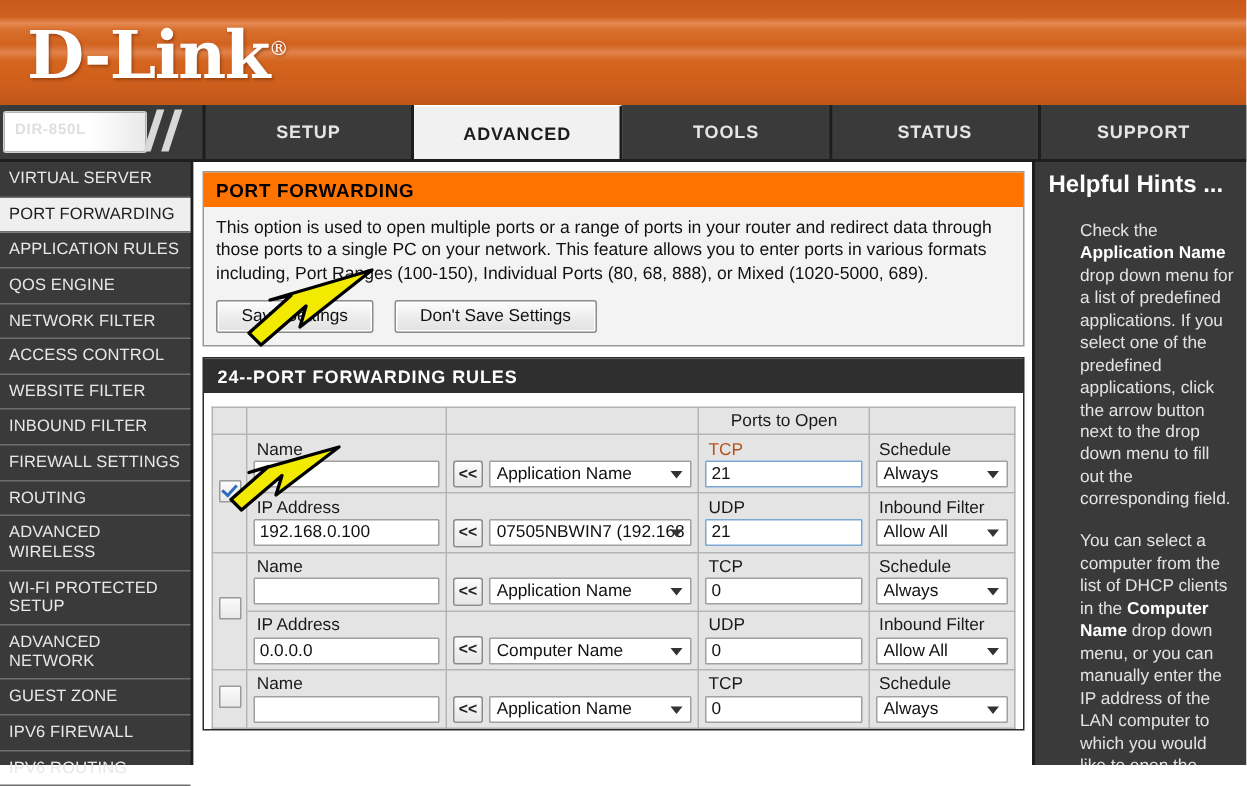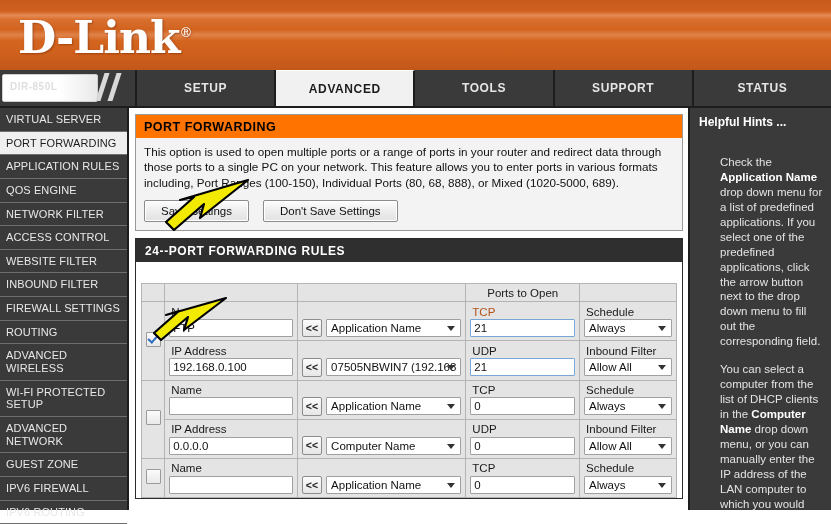--- a/index.html
+++ b/index.html
@@ -184,21 +184,21 @@
     background: #ffffff;
   }
   .rules-title {
     background: #2f2f2f;
     color: #ffffff;
     font-weight: bold;
     font-size: 12px;
     letter-spacing: .6px;
     padding: 5px 8px 4px 9px;
   }
-  .rules-body { padding: 21px 5px 0 5px; background: #fff; }
+  .rules-body { padding: 9px 5px 0 5px; background: #fff; }
 
   table.rules {
     width: 100%;
     border-collapse: collapse;
     table-layout: fixed;
   }
   table.rules td {
     border: 1px solid #b4b4b4;
     background: #e4e4e4;
     padding: 0;
@@ -315,23 +315,23 @@
     flex: 0 0 143px;
     background: #3a3a3a;
     color: #e6e6e6;
     padding: 7px 8px 0 9px;
     box-sizing: border-box;
     border-left: 2px solid #1d1d1d;
     overflow: hidden;
   }
   .hints-title {
     font-weight: bold;
-    font-size: 12px;
+    font-size: 16px;
     color: #ffffff;
-    margin-bottom: 26px;
+    margin-bottom: 14px;
   }
   .hint-p {
     font-size: 11.5px;
     line-height: 1.30;
     margin-bottom: 13px;
     color: #e3e3e3;
     margin-left: 21px;
   }
   .hint-p b { color: #ffffff; }
 
@@ -352,22 +352,22 @@
   <div class="navbar">
     <div class="nav-model">
       <div class="modelbox"></div>
       <div class="modeltext">DIR-850L</div>
       <div class="slash s1"></div>
       <div class="slash s2"></div>
     </div>
     <div class="nav-tab">SETUP</div>
     <div class="nav-tab active">ADVANCED</div>
     <div class="nav-tab">TOOLS</div>
+    <div class="nav-tab">STATUS</div>
     <div class="nav-tab">SUPPORT</div>
-    <div class="nav-tab">STATUS</div>
   </div>
 
   <div class="page">
 
     <div class="sidebar">
       <div class="side-item">VIRTUAL SERVER</div>
       <div class="side-item active">PORT FORWARDING</div>
       <div class="side-item">APPLICATION RULES</div>
       <div class="side-item">QOS ENGINE</div>
       <div class="side-item">NETWORK FILTER</div>

